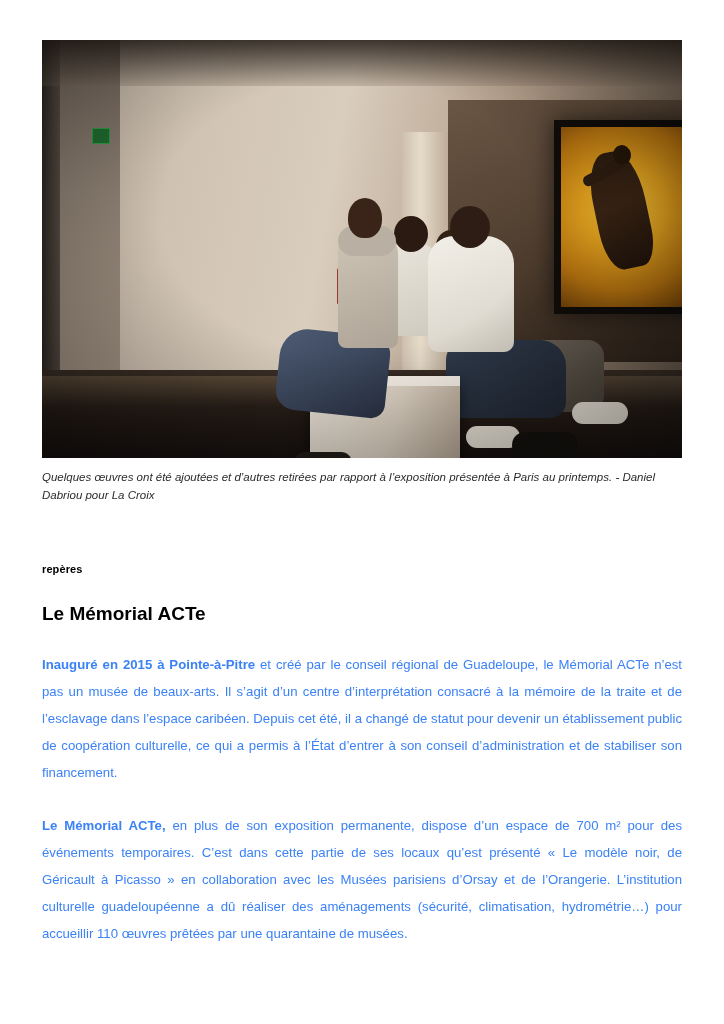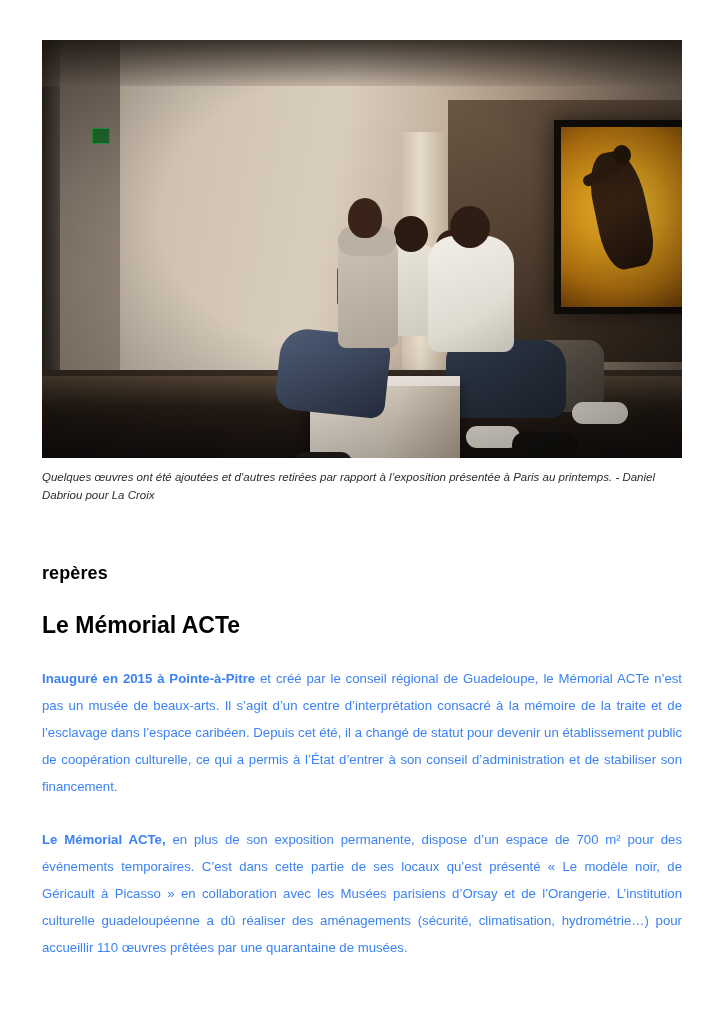--- a/index.html
+++ b/index.html
@@ -232,27 +232,27 @@
     margin-top: 11px;
     font-size: 11.5px;
     font-style: italic;
     line-height: 1.55;
     color: #2b2b2b;
     width: 636px;
   }
 
   
   h2.kicker {
-    font-size: 18px;
+    font-size: 11px;
     font-weight: bold;
     margin: 58px 0 0 0;
     letter-spacing: .1px;
   }
   h1.title {
-    font-size: 23px;
+    font-size: 19px;
     font-weight: bold;
     margin: 28px 0 0 0;
   }
   p.body {
     font-size: 13.2px;
     line-height: 2.05;
     text-align: justify;
     margin: 26px 0 0 0;
     color: #3b82f6;
   }

